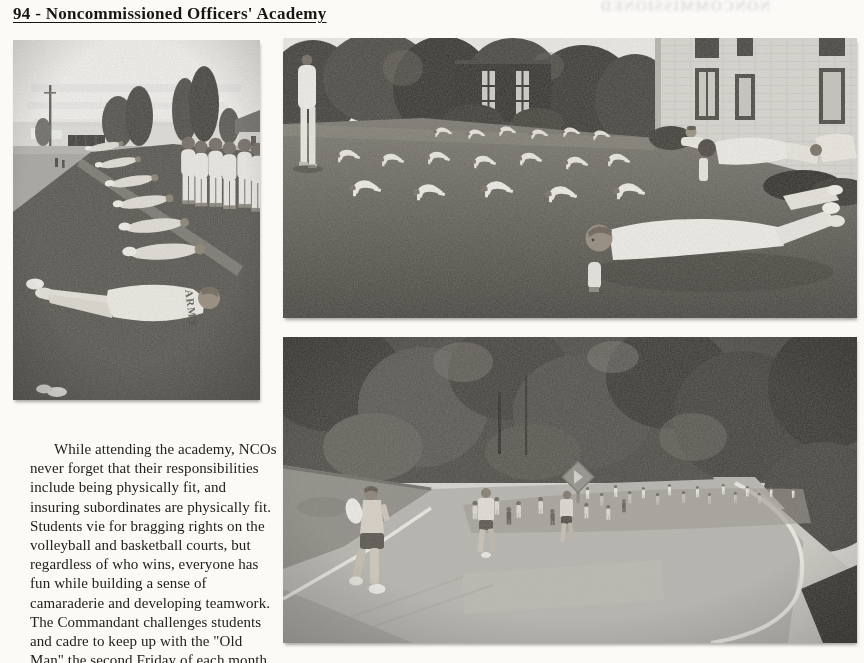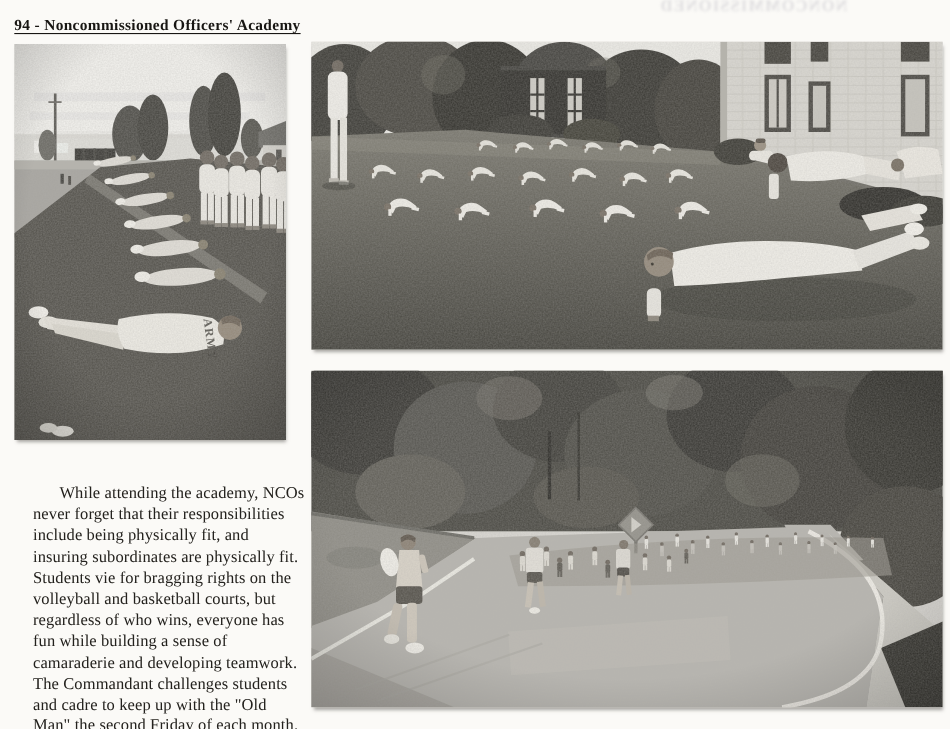--- a/index.html
+++ b/index.html
@@ -3,22 +3,22 @@
 <meta charset="utf-8">
 <style>
   html,body{margin:0;padding:0;background:#e8e6e2;}
   .page{
     position:relative;width:864px;height:663px;margin:0 auto;
     background:#fbfaf7;overflow:hidden;
     font-family:"Liberation Serif","DejaVu Serif",serif;
     color:#1d1b18;
   }
   .page-title{
-    position:absolute;left:13px;top:16px;margin:0;
-    font-size:14px;font-weight:bold;letter-spacing:.3px;
+    position:absolute;left:13px;top:4px;margin:0;
+    font-size:17px;font-weight:bold;letter-spacing:.3px;
     text-decoration:underline;text-underline-offset:3px;
     color:#181613;white-space:nowrap;
   }
   .ghost-echo{
     position:absolute;left:560px;top:-2px;width:250px;height:18px;
     transform:scaleX(-1);filter:blur(1.4px);opacity:.3;
     font-weight:bold;font-size:15px;letter-spacing:1px;color:#9b99a6;
     text-align:center;overflow:hidden;pointer-events:none;
   }
   .body-paragraph{

